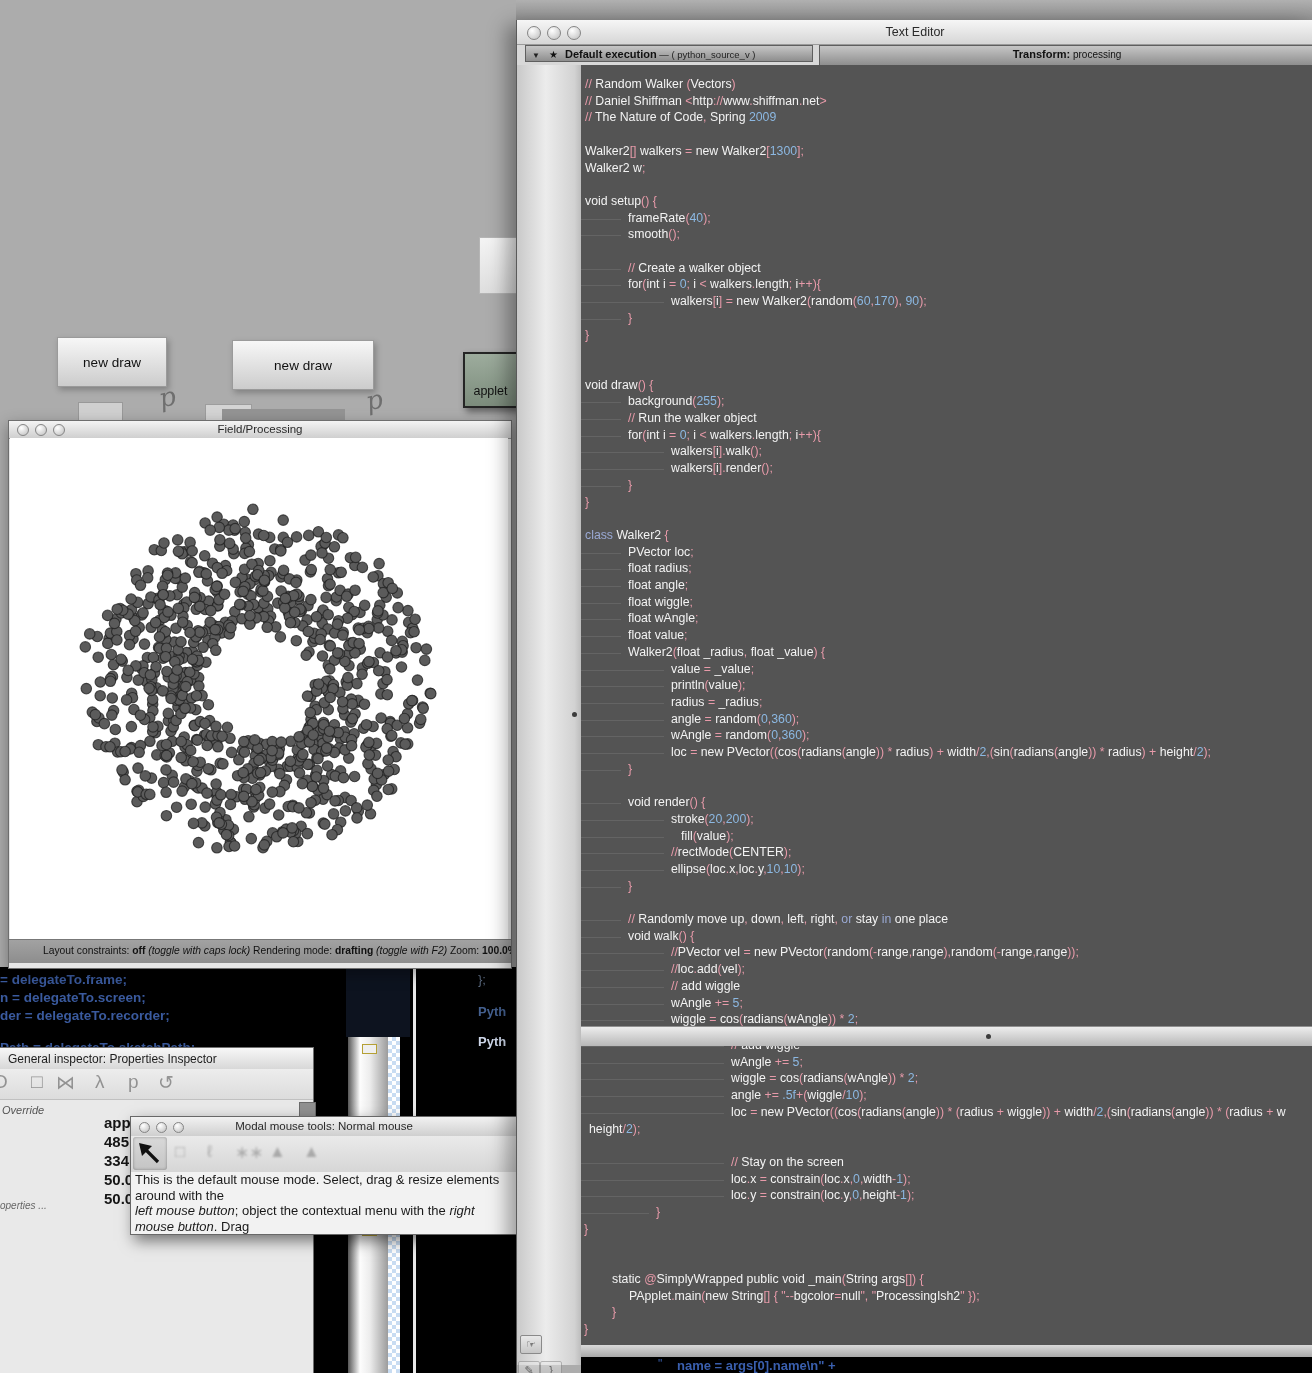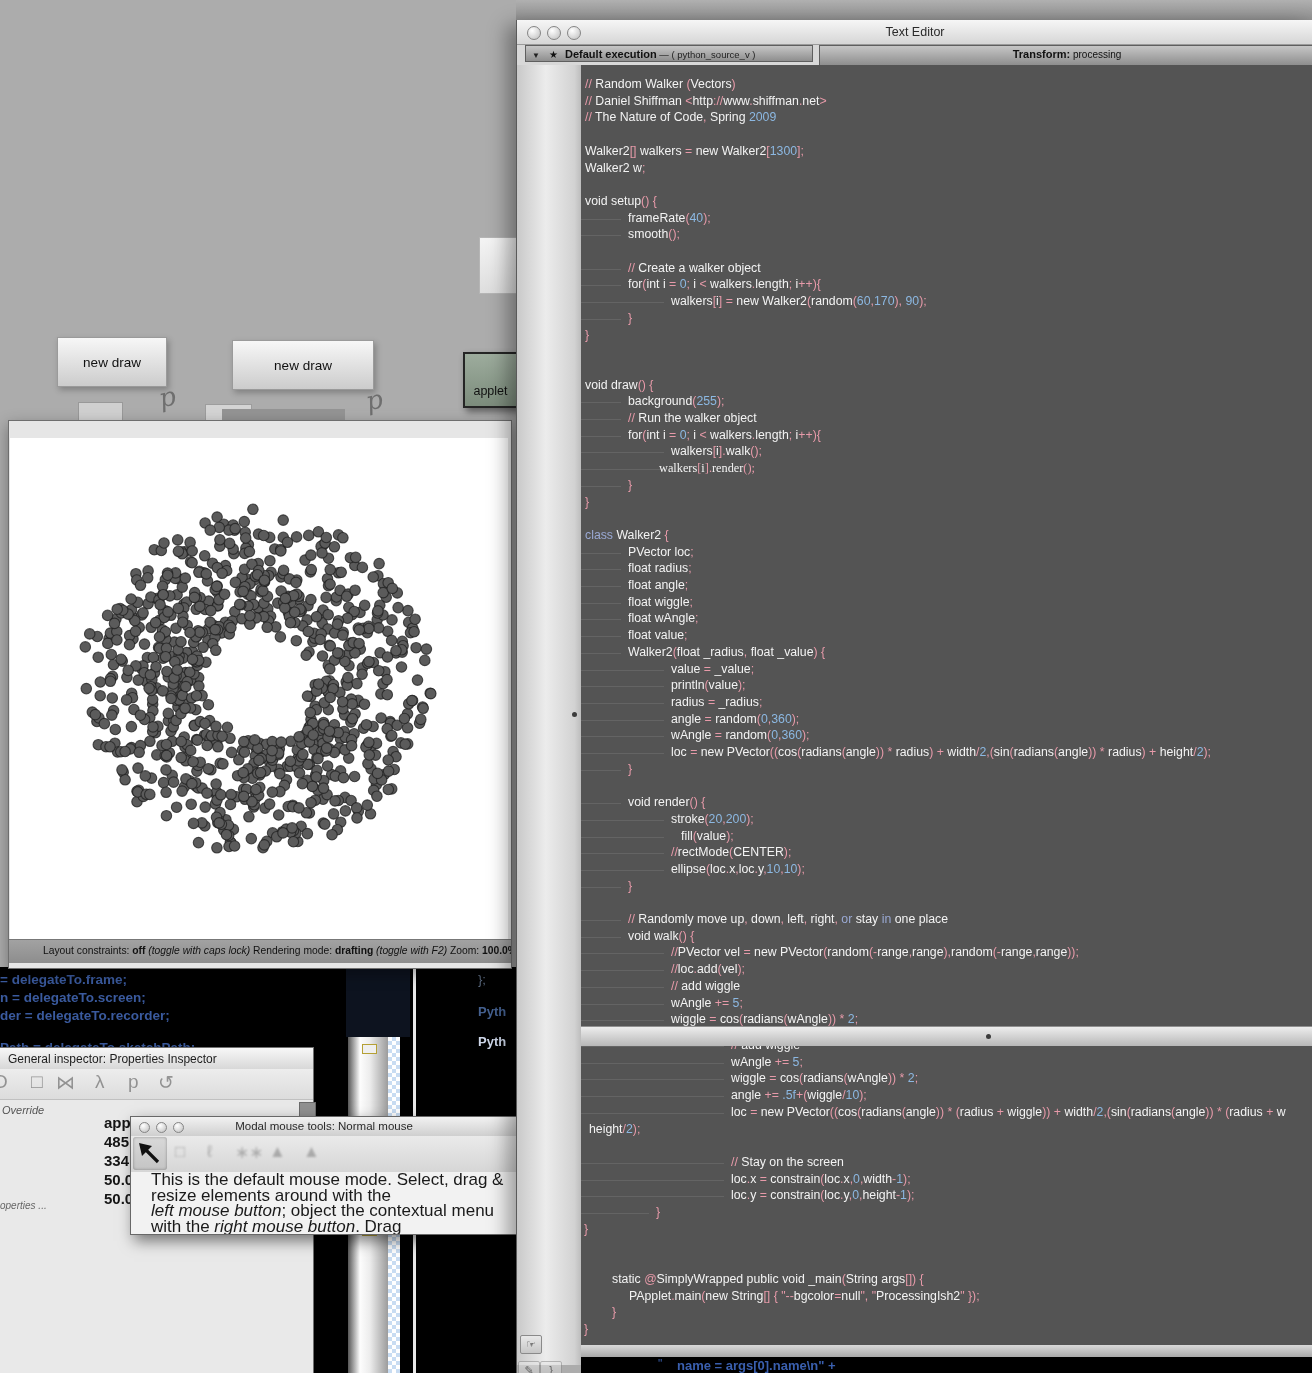--- a/index.html
+++ b/index.html
@@ -82,21 +82,21 @@
   
   #mousetools{position:absolute;left:130px;top:1116px;width:386px;height:117px;border:1px solid #686868;
               background:#f2f2f2;box-shadow:4px 6px 14px rgba(0,0,0,.5);overflow:hidden;}
   #mousetools-titlebar{position:absolute;left:0;top:0;right:0;height:19px;background:linear-gradient(#f2f2f2,#cfcfcf);
               border-bottom:1px solid #9a9a9a;}
   #mousetools-title{position:absolute;left:0;right:0;top:3px;text-align:center;font-size:11.5px;color:#2a2a2a;}
   #mousetools-toolbar{position:absolute;left:0;top:19px;right:0;height:36px;background:linear-gradient(#eaeaea,#d6d6d6);}
   #arrow-tool{position:absolute;left:2px;top:1px;width:34px;height:33px;background:linear-gradient(#d9d9d9,#c4c4c4);
               border-radius:3px;box-shadow:inset 0 0 3px rgba(0,0,0,.35);}
   .mt-icon{position:absolute;top:6px;font-size:17px;color:#444;opacity:.35;filter:blur(.8px);}
-  #mousetools-text{position:absolute;left:20px;top:55px;right:2px;font-size:17px;line-height:15.6px;color:#1a1a1a;}
+  #mousetools-text{position:absolute;left:4px;top:55px;right:2px;font-size:13px;line-height:15.6px;color:#1a1a1a;}
 
   .traffic-row{position:absolute;display:flex;gap:6px;}
 </style>
 </head>
 <body>
 <div id="root">
 
 <div class="abs" style="left:479px;top:237px;width:37px;height:55px;background:linear-gradient(#f4f4f4,#dedede);border:1px solid #b5b5b5;"></div>
 <div class="abs" style="left:78px;top:402px;width:43px;height:17px;background:#d0d0d0;border:1px solid #999;"></div>
 <div class="abs" style="left:205px;top:404px;width:45px;height:15px;background:#d4d4d4;border:1px solid #9d9d9d;"></div>
@@ -130,20 +130,28 @@
         <div class="termline" style="left: 0px; top: 73px;">Path = delegateTo.sketchPath;</div>
       </div>
   <div id="terminal-right-lines">
         <div class="term-right" style="left: 478px; top: 5px; color: rgb(92, 107, 128);">};</div>
         <div class="term-right" style="left: 478px; top: 37px; color: rgb(68, 96, 143); font-weight: bold;">Pyth</div>
         <div class="term-right" style="left: 478px; top: 67px; color: rgb(205, 214, 232); font-weight: bold;">Pyth</div>
       </div>
 </div>
 
 <div class="win" style="left:8px;top:420px;width:502px;height:547px;background:#e6e6e6;">
+  <div class="titlebar" style="height:17px;">
+    <div class="traffic-row" style="left:8px;top:3px;">
+      <span class="tl" style="width:10px;height:10px;"></span>
+      <span class="tl" style="width:10px;height:10px;"></span>
+      <span class="tl" style="width:10px;height:10px;"></span>
+    </div>
+    <div class="title" style="top:2px;font-size:11.5px;">Field/Processing</div>
+  </div>
   <div id="field-canvas" style="left: 1px; top: 17px; width: 498px; height: 501px; background: rgb(255, 255, 255);"><svg width="498" height="501">
           <circle cx="149.5" cy="182.4" r="5.25" fill="#5b5b5b" stroke="#1f1f1f" stroke-opacity="0.75" stroke-width="1.1"></circle>
           <circle cx="101.3" cy="216.5" r="5.25" fill="#5b5b5b" stroke="#1f1f1f" stroke-opacity="0.75" stroke-width="1.1"></circle>
           <circle cx="317.5" cy="140.7" r="5.25" fill="#5b5b5b" stroke="#1f1f1f" stroke-opacity="0.75" stroke-width="1.1"></circle>
           <circle cx="305.7" cy="337.0" r="5.25" fill="#5b5b5b" stroke="#1f1f1f" stroke-opacity="0.75" stroke-width="1.1"></circle>
           <circle cx="194.5" cy="297.2" r="5.25" fill="#5b5b5b" stroke="#1f1f1f" stroke-opacity="0.75" stroke-width="1.1"></circle>
           <circle cx="141.2" cy="189.3" r="5.25" fill="#5b5b5b" stroke="#1f1f1f" stroke-opacity="0.75" stroke-width="1.1"></circle>
           <circle cx="261.1" cy="134.4" r="5.25" fill="#5b5b5b" stroke="#1f1f1f" stroke-opacity="0.75" stroke-width="1.1"></circle>
           <circle cx="334.6" cy="276.9" r="5.25" fill="#5b5b5b" stroke="#1f1f1f" stroke-opacity="0.75" stroke-width="1.1"></circle>
           <circle cx="335.0" cy="359.4" r="5.25" fill="#5b5b5b" stroke="#1f1f1f" stroke-opacity="0.75" stroke-width="1.1"></circle>
@@ -1128,21 +1136,21 @@
         <div class="cl" style="top: 312.6px; left: 4px;"><span class="w">void</span><span class="w"> </span><span class="w">draw</span><span class="p">()</span><span class="w"> </span><span class="p">{</span></div>
         <div class="guide" style="top: 337.3px; width: 40px;"></div>
         <div class="cl" style="top: 329.3px; left: 47px;"><span class="w">background</span><span class="p">(</span><span class="n">255</span><span class="p">);</span></div>
         <div class="guide" style="top: 354px; width: 40px;"></div>
         <div class="cl" style="top: 346px; left: 47px;"><span class="p">//</span><span class="w"> </span><span class="w">Run</span><span class="w"> </span><span class="w">the</span><span class="w"> </span><span class="w">walker</span><span class="w"> </span><span class="w">object</span></div>
         <div class="guide" style="top: 370.7px; width: 40px;"></div>
         <div class="cl" style="top: 362.7px; left: 47px;"><span class="w">for</span><span class="p">(</span><span class="w">int</span><span class="w"> </span><span class="w">i</span><span class="w"> </span><span class="p">=</span><span class="w"> </span><span class="n">0</span><span class="p">;</span><span class="w"> </span><span class="w">i</span><span class="w"> </span><span class="p">&lt;</span><span class="w"> </span><span class="w">walkers</span><span class="p">.</span><span class="w">length</span><span class="p">;</span><span class="w"> </span><span class="w">i</span><span class="p">++){</span></div>
         <div class="guide" style="top: 387.4px; width: 83px;"></div>
         <div class="cl" style="top: 379.4px; left: 90px;"><span class="w">walkers</span><span class="p">[</span><span class="w">i</span><span class="p">].</span><span class="w">walk</span><span class="p">();</span></div>
         <div class="guide" style="top: 404.1px; width: 83px;"></div>
-        <div class="cl" style="top: 396.1px; left: 78px; font-family: Liberation Serif, serif;"><span class="w">walkers</span><span class="p">[</span><span class="w">i</span><span class="p">].</span><span class="w">render</span><span class="p">();</span></div>
+        <div class="cl" style="top: 396.1px; left: 90px;"><span class="w">walkers</span><span class="p">[</span><span class="w">i</span><span class="p">].</span><span class="w">render</span><span class="p">();</span></div>
         <div class="guide" style="top: 420.8px; width: 40px;"></div>
         <div class="cl" style="top: 412.8px; left: 47px;"><span class="p">}</span></div>
         <div class="cl" style="top: 429.5px; left: 4px;"><span class="p">}</span></div>
         <div class="cl" style="top: 462.9px; left: 4px;"><span class="k">class</span><span class="w"> </span><span class="w">Walker2</span><span class="w"> </span><span class="p">{</span></div>
         <div class="guide" style="top: 487.6px; width: 40px;"></div>
         <div class="cl" style="top: 479.6px; left: 47px;"><span class="w">PVector</span><span class="w"> </span><span class="w">loc</span><span class="p">;</span></div>
         <div class="guide" style="top: 504.3px; width: 40px;"></div>
         <div class="cl" style="top: 496.3px; left: 47px;"><span class="w">float</span><span class="w"> </span><span class="w">radius</span><span class="p">;</span></div>
         <div class="guide" style="top: 521px; width: 40px;"></div>
         <div class="cl" style="top: 513px; left: 47px;"><span class="w">float</span><span class="w"> </span><span class="w">angle</span><span class="p">;</span></div>

